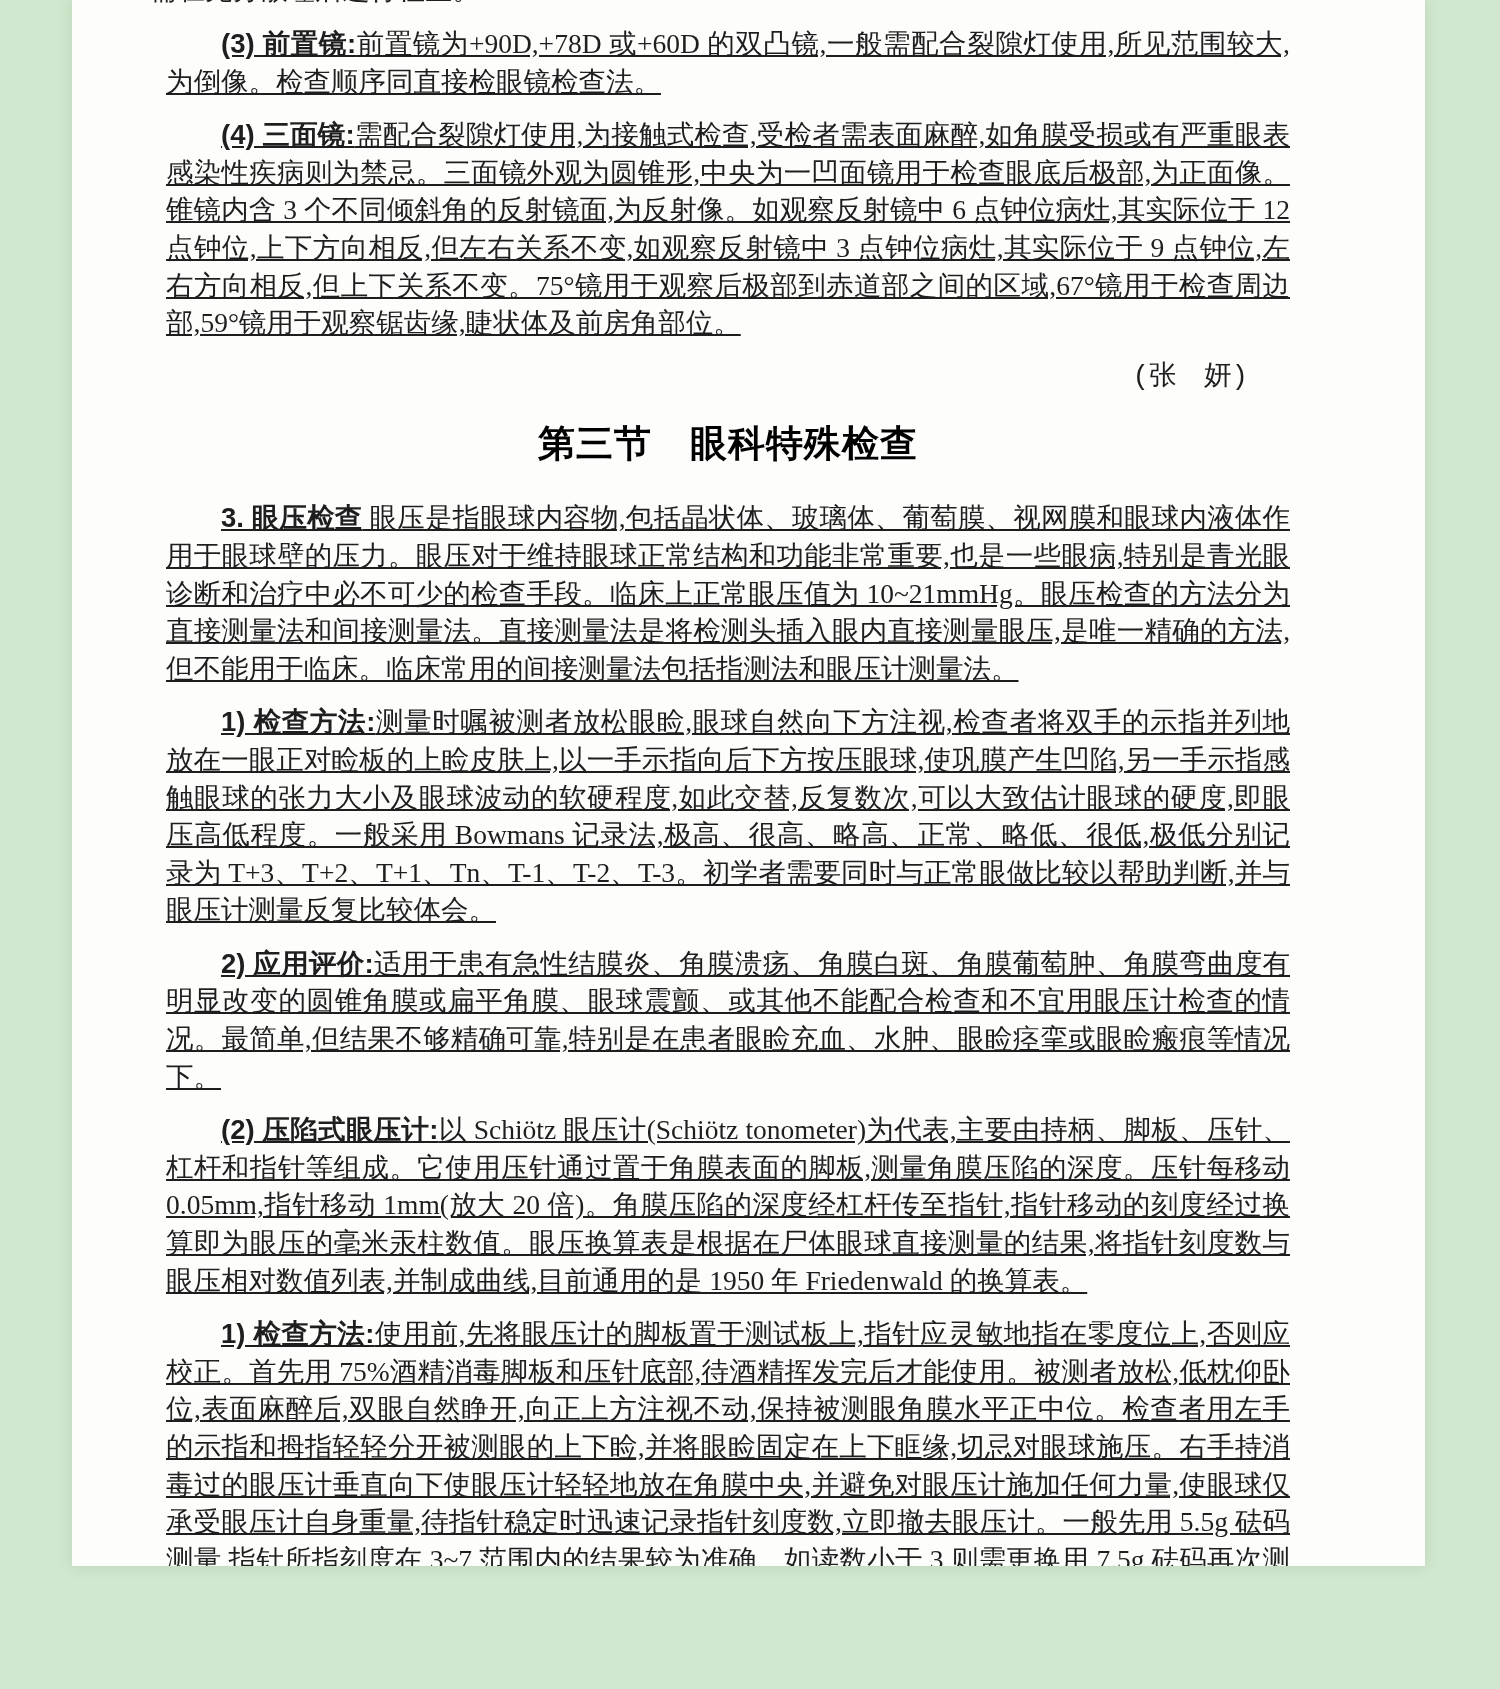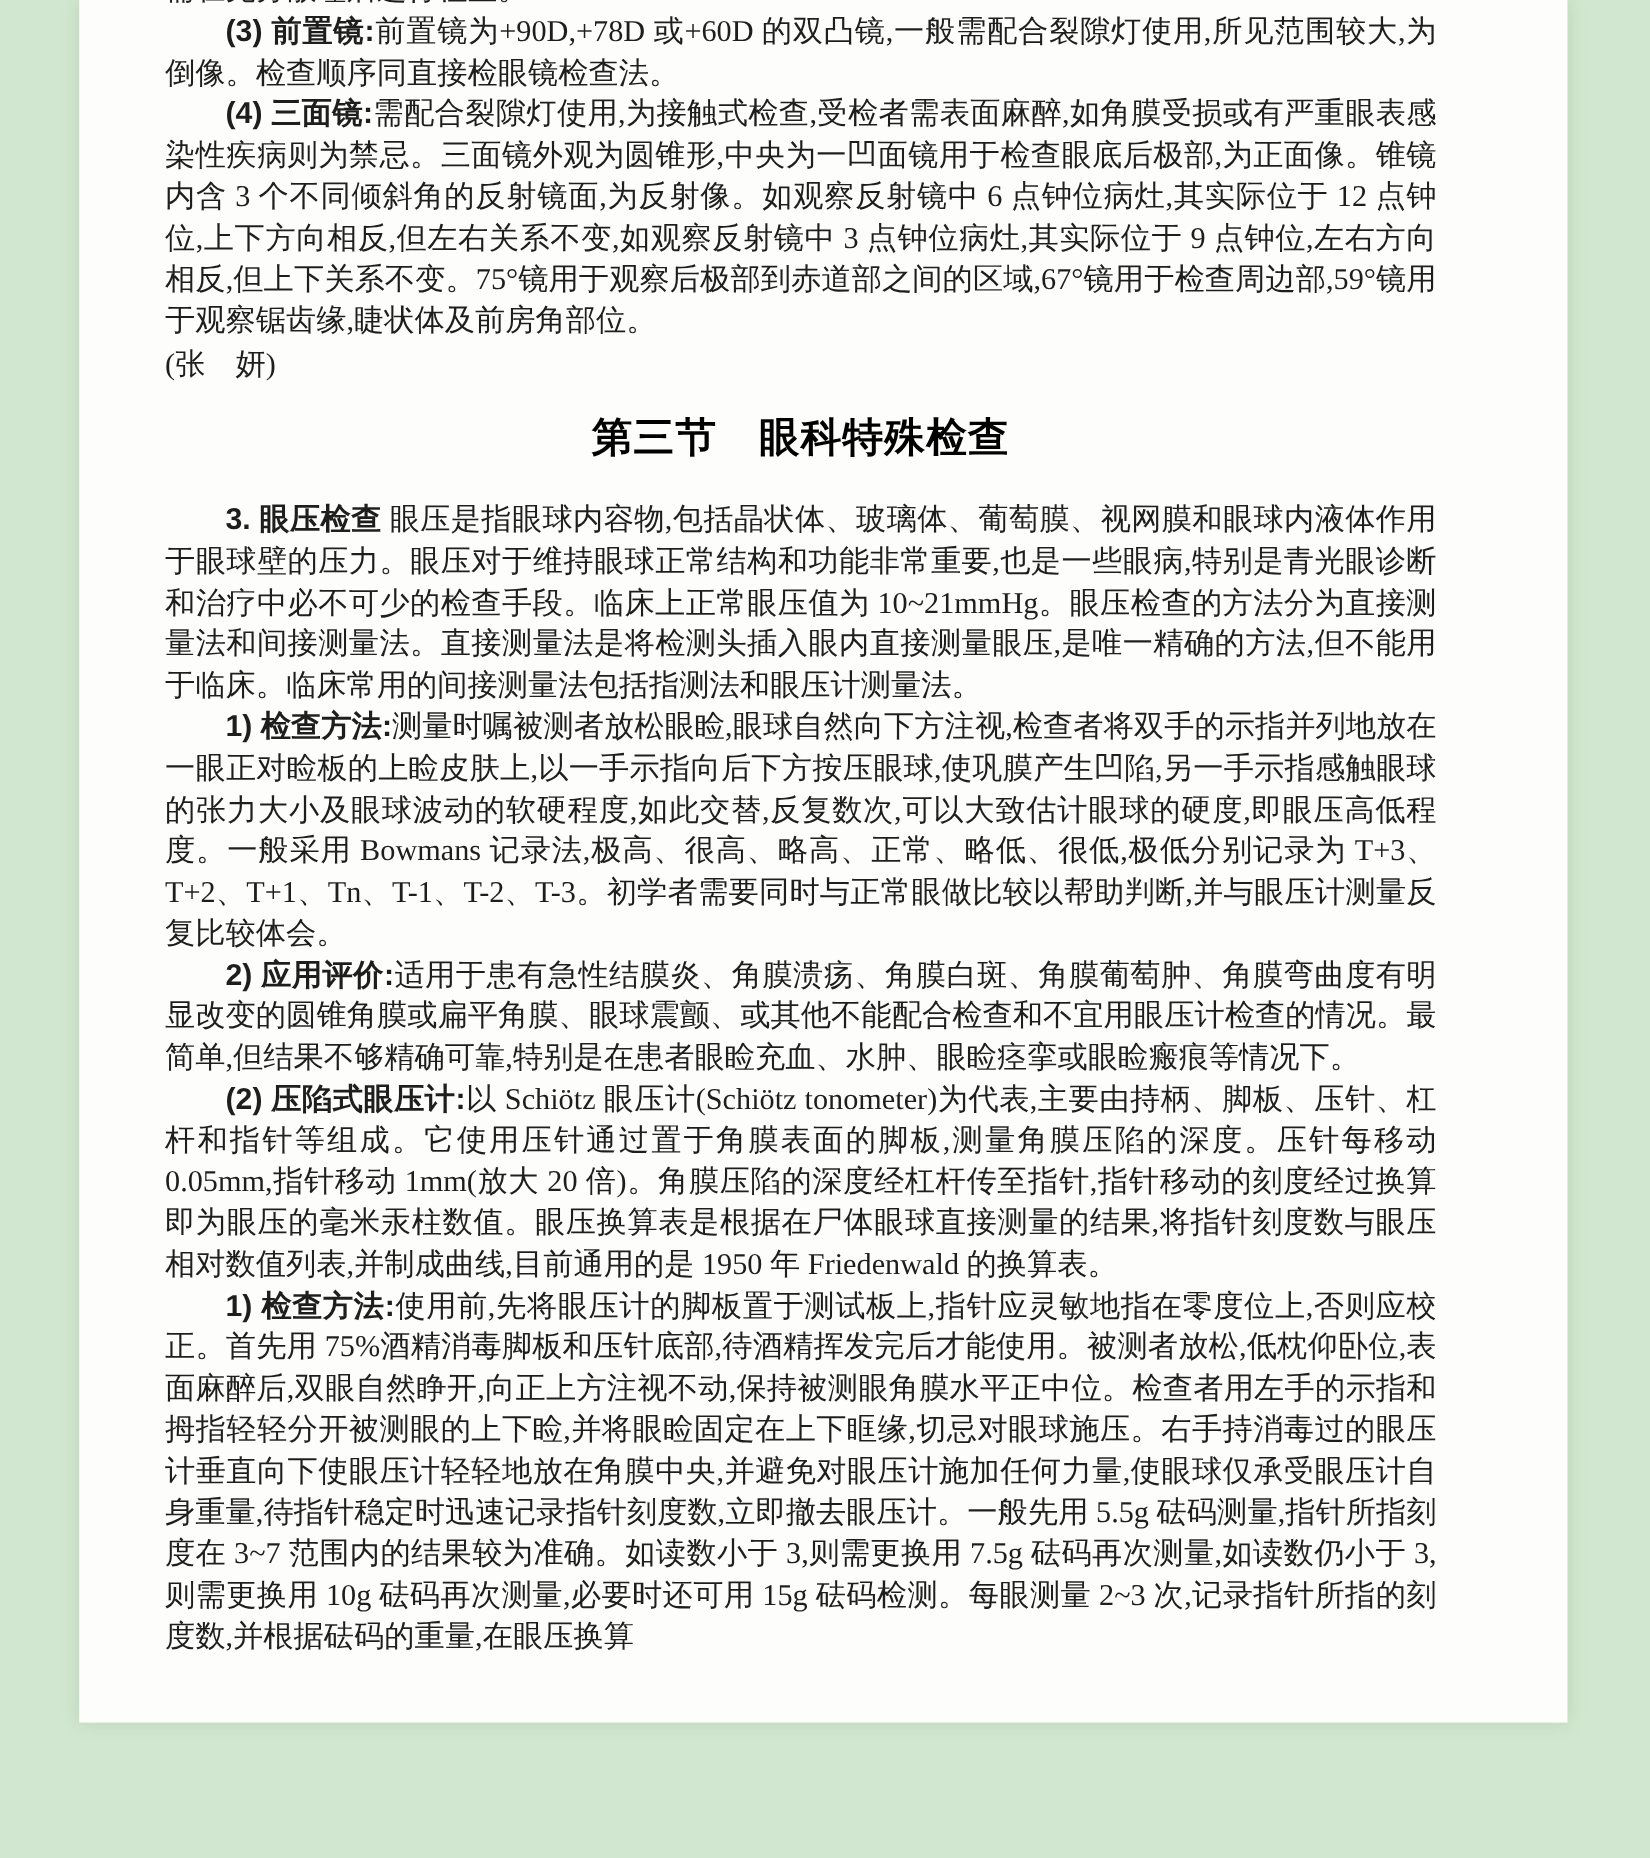--- a/index.html
+++ b/index.html
@@ -21,26 +21,27 @@
     box-shadow: 0 0 14px rgba(130,170,130,0.30);
     overflow: hidden;
   }
   .textcol {
     position: absolute;
     left: 78px;
     top: 0;
     width: 1156px;
   }
   p.para {
-    margin: 0;
+    margin: 16px;
     font-size: 27.5px;
     line-height: 37.6px;
     color: #1e1e1e;
     text-align: justify;
     text-indent: 2em;
+    text-decoration: underline;
   }
   .lead {
     font-family: "Liberation Sans", sans-serif;
     font-weight: 700;
   }
   
   .clipwrap {
     height: 9px;
     overflow: hidden;
   }
@@ -50,22 +51,23 @@
     text-indent: 0;
     font-size: 27.5px;
     line-height: 37.6px;
     color: #1e1e1e;
   }
   p.signature {
     margin: 2px 0 0 0;
     font-size: 27.5px;
     line-height: 37.6px;
     color: #1e1e1e;
-    text-align: left;
+    text-align: right;
     padding-right: 58px;
+    font-family: Liberation Mono, monospace;
   }
   h2.heading {
     margin: 26px 0 32px 0;
     text-align: center;
     font-family: "Liberation Sans", sans-serif;
     font-weight: 700;
     font-size: 37px;
     line-height: 46px;
     color: #000000;
     letter-spacing: 1px;

